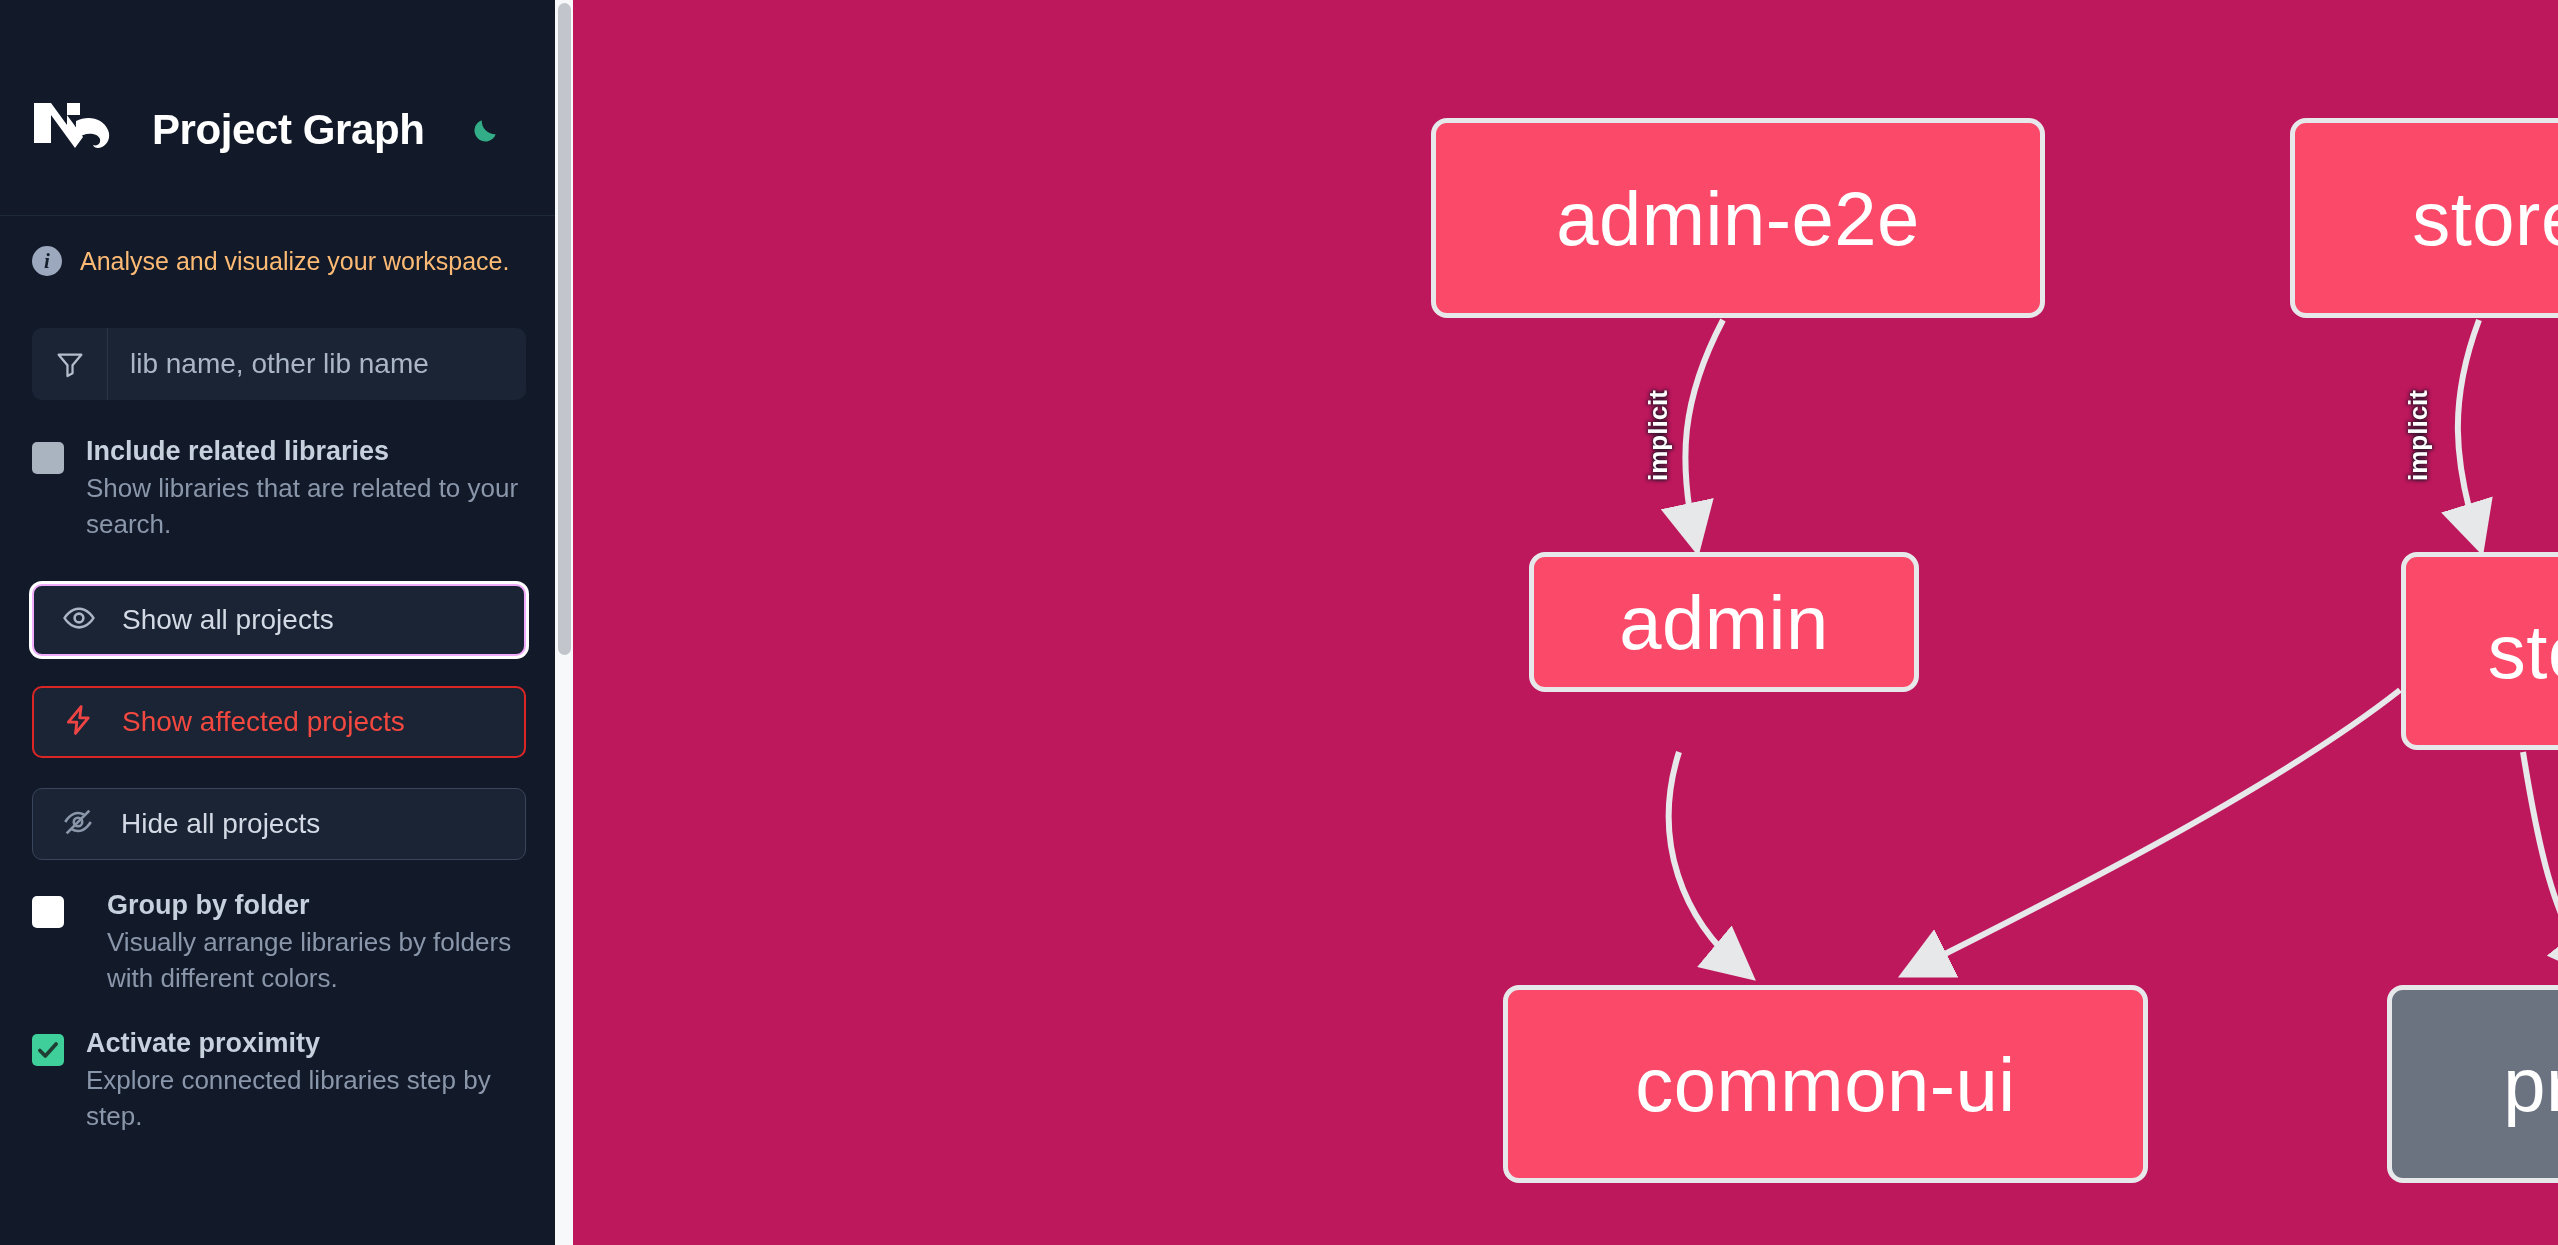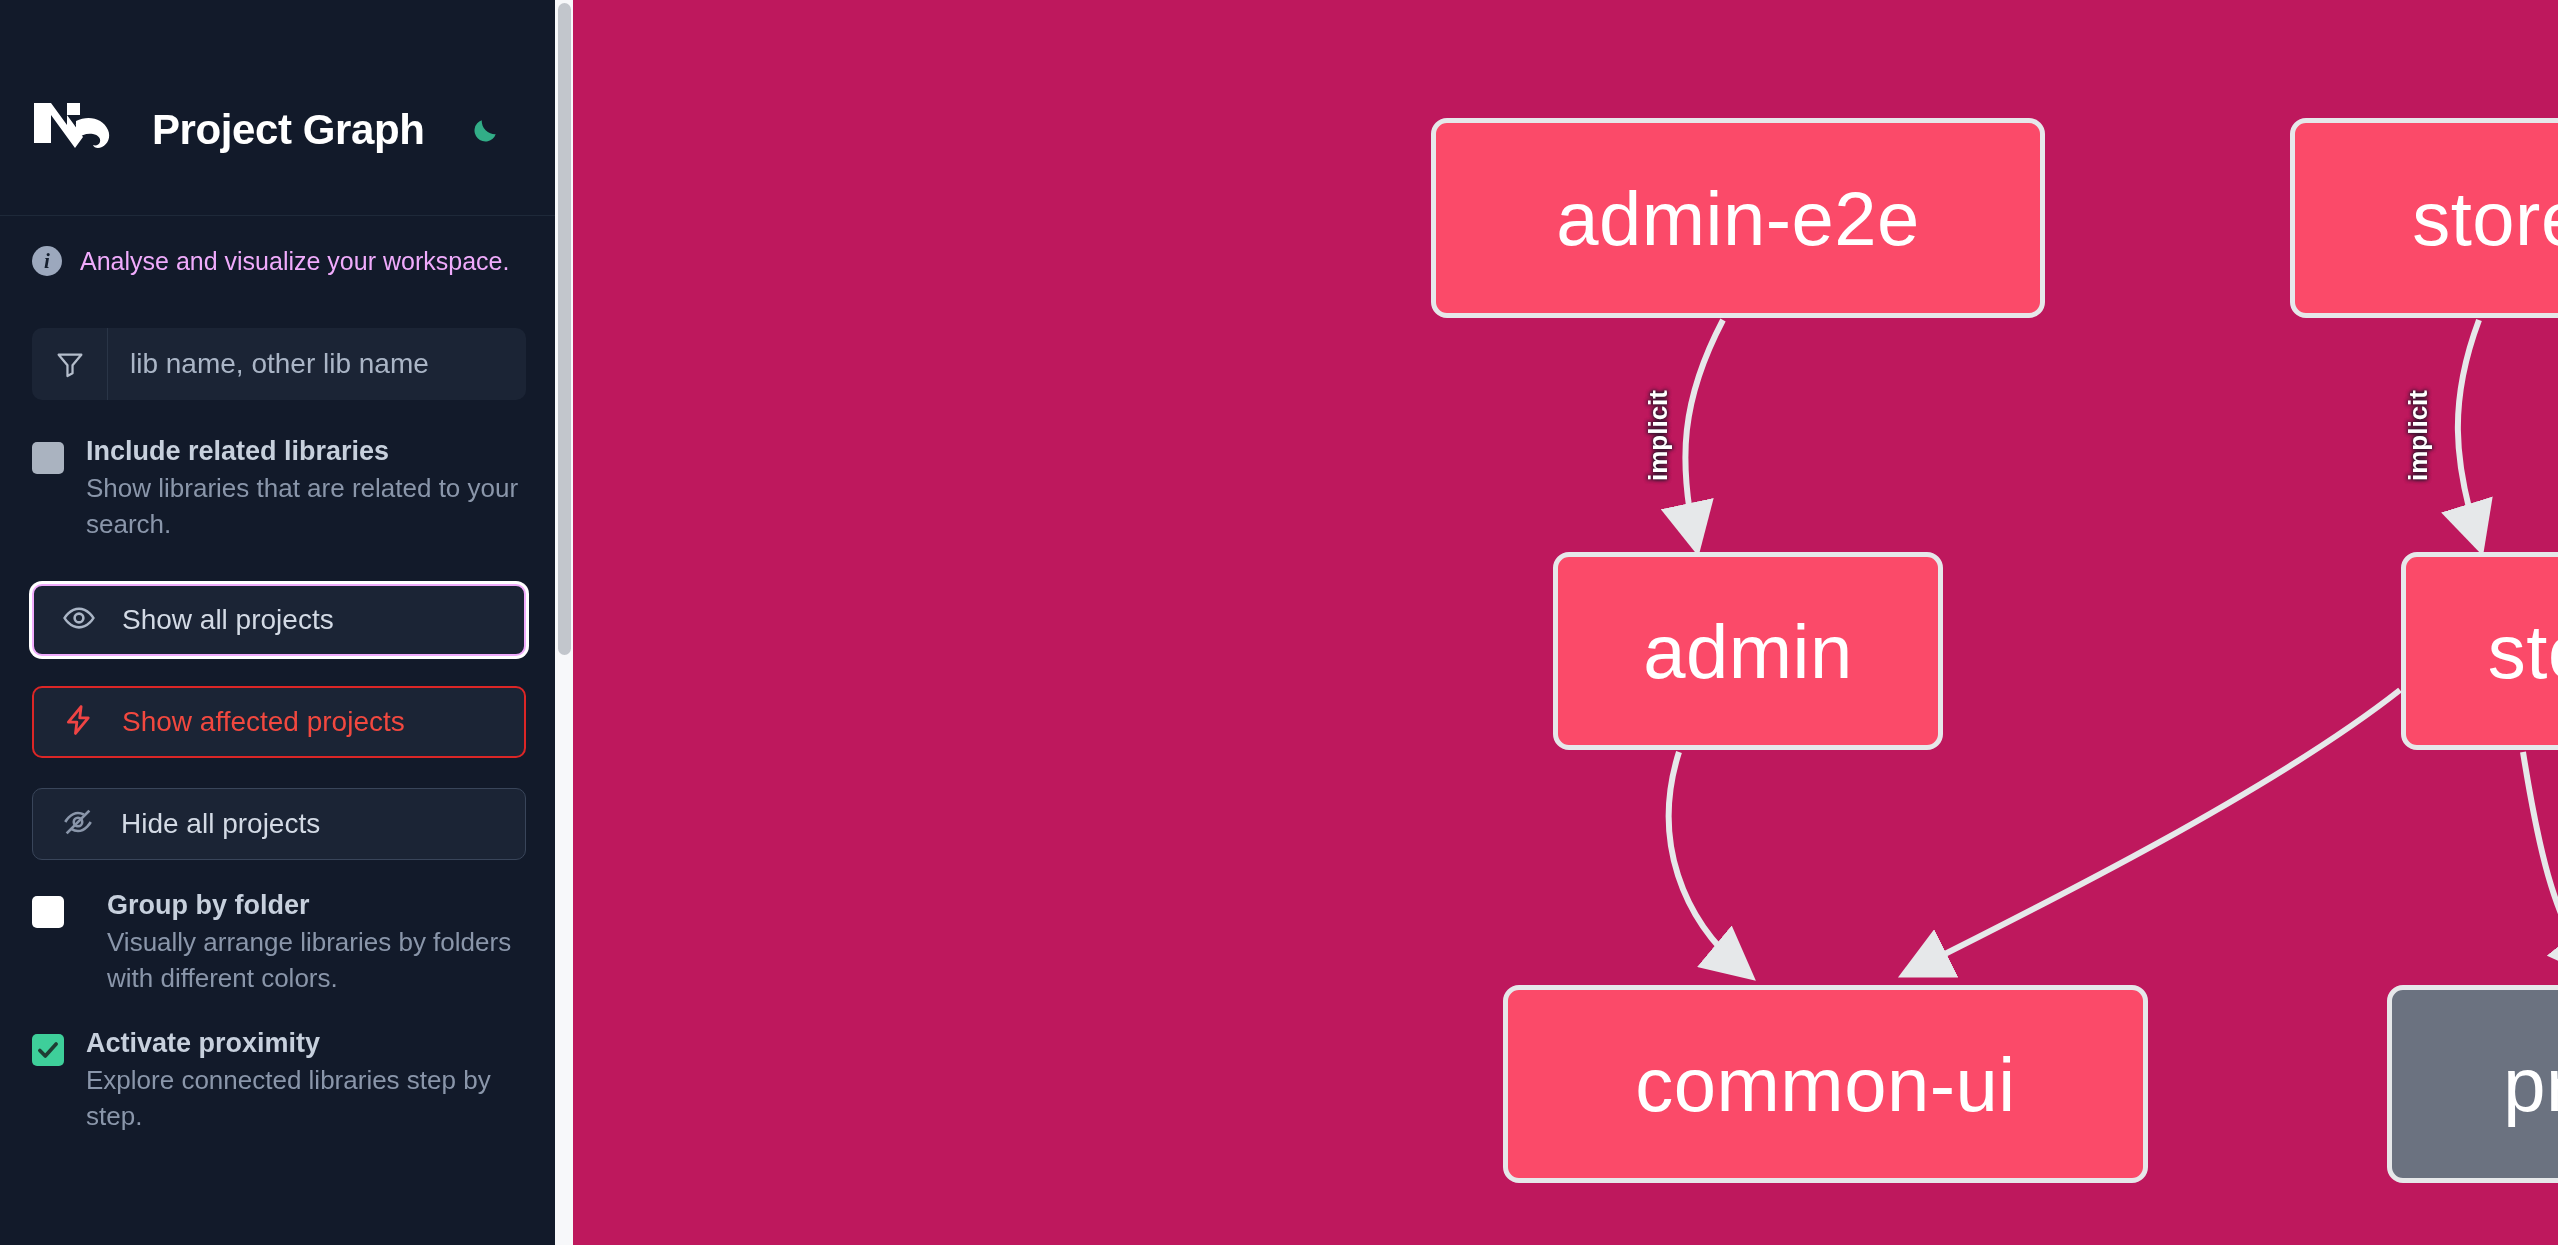--- a/index.html
+++ b/index.html
@@ -52,21 +52,21 @@
     width: 30px; height: 30px; border-radius: 50%;
     background: #9ca8bd;
     color: #16202f;
     font-size: 21px; font-weight: 700; font-style: italic;
     font-family: "Liberation Serif", serif;
     display: flex; align-items: center; justify-content: center;
     flex: 0 0 30px;
   }
   .info-text {
     margin-left: 18px;
-    color: #f0abfc;
+    color: #fdba74;
     font-size: 25px;
   }
 
   .search-wrap {
     margin: 52px 32px 0 32px;
     height: 72px;
     background: #1b2435;
     border-radius: 10px;
     display: flex;
     align-items: stretch;
@@ -337,21 +337,21 @@
         <path d="M1950 752 C1964 840 1980 920 2018 968"></path>
       </g>
     </svg>
 
     <div class="node pink" style="left:858px;top:118px;width:614px;height:200px;font-size:76px;">
       <span>admin-e2e</span>
     </div>
     <div class="node pink" style="left:1717px;top:118px;width:570px;height:200px;font-size:76px;">
       <span>store-e2e</span>
     </div>
-    <div class="node pink" style="left:980px;top:552px;width:390px;height:198px;font-size:76px;">
+    <div class="node pink" style="left:956px;top:552px;width:390px;height:140px;font-size:76px;">
       <span>admin</span>
     </div>
     <div class="node pink" style="left:1828px;top:552px;width:345px;height:198px;font-size:76px;">
       <span>store</span>
     </div>
     <div class="node pink" style="left:930px;top:985px;width:645px;height:198px;font-size:76px;">
       <span>common-ui</span>
     </div>
     <div class="node grey" style="left:1814px;top:985px;width:528px;height:198px;font-size:76px;">
       <span>products</span>

